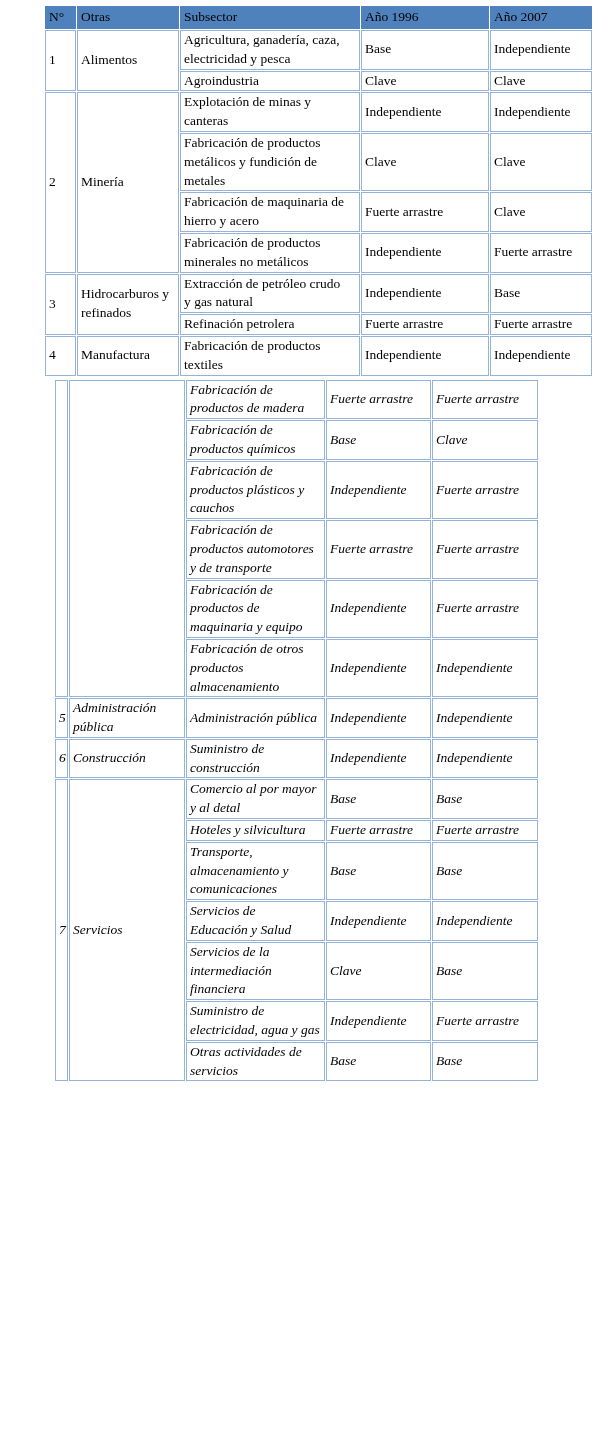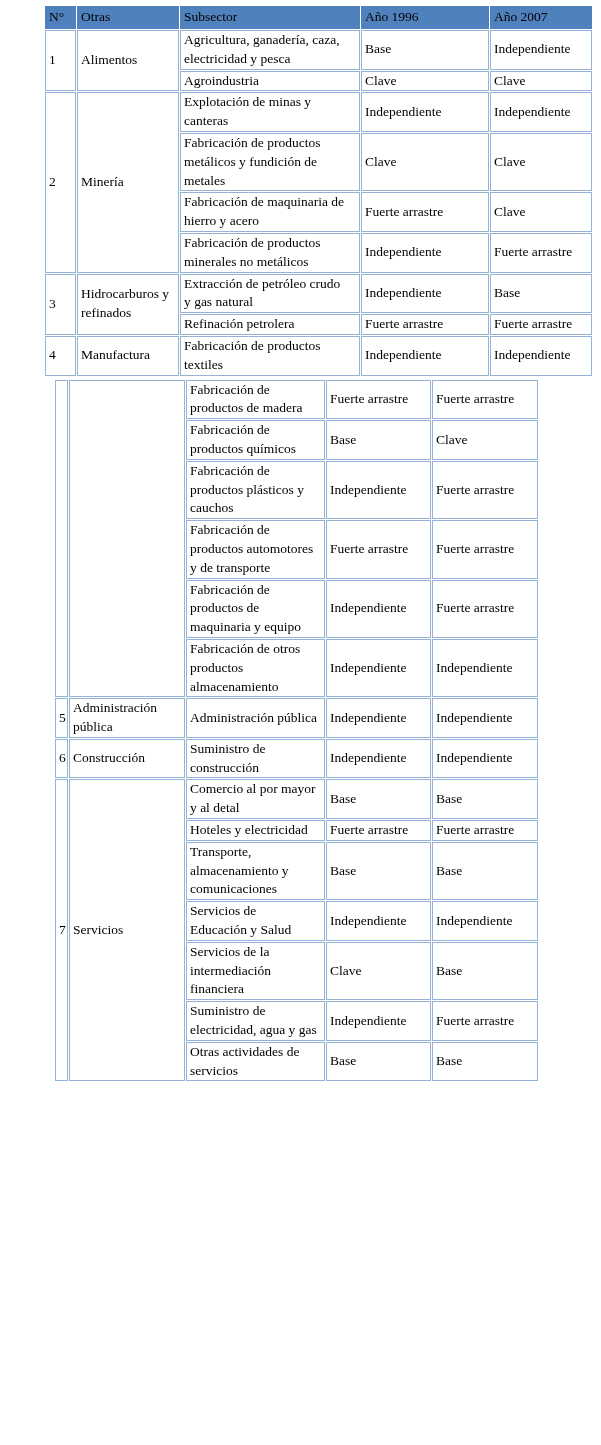--- a/index.html
+++ b/index.html
@@ -14,21 +14,21 @@
     font-size: 13.5px;
     color: #000000;
     overflow: hidden;
   }
   table.sect {
     border-collapse: separate;
     border-spacing: 1px;
     table-layout: fixed;
   }
   #t1 { margin: 5px 0 0 44px; width: 549px; }
-  #t2 { margin: 2px 0 12px 54px; width: 485px; }
+  #t2 { margin: 2px 0 12px 54px; width: 485px; font-style: italic; }
   td, th {
     border: 1px solid #95B3D7;
     vertical-align: middle;
     padding: 0 2px 0 3px;
     line-height: 18.8px;
     white-space: pre;
     box-sizing: border-box;
     overflow: hidden;
   }
   th {
@@ -201,21 +201,21 @@
 
   <tr>
     <td rowspan="7">7</td>
     <td rowspan="7">Servicios</td>
     <td>Comercio al por mayor
 y al detal</td>
     <td>Base</td>
     <td>Base</td>
   </tr>
   <tr>
-    <td>Hoteles y electricidad</td>
+    <td>Hoteles y silvicultura</td>
     <td>Fuerte arrastre</td>
     <td>Fuerte arrastre</td>
   </tr>
   <tr>
     <td>Transporte,
 almacenamiento y
 comunicaciones</td>
     <td>Base</td>
     <td>Base</td>
   </tr>

